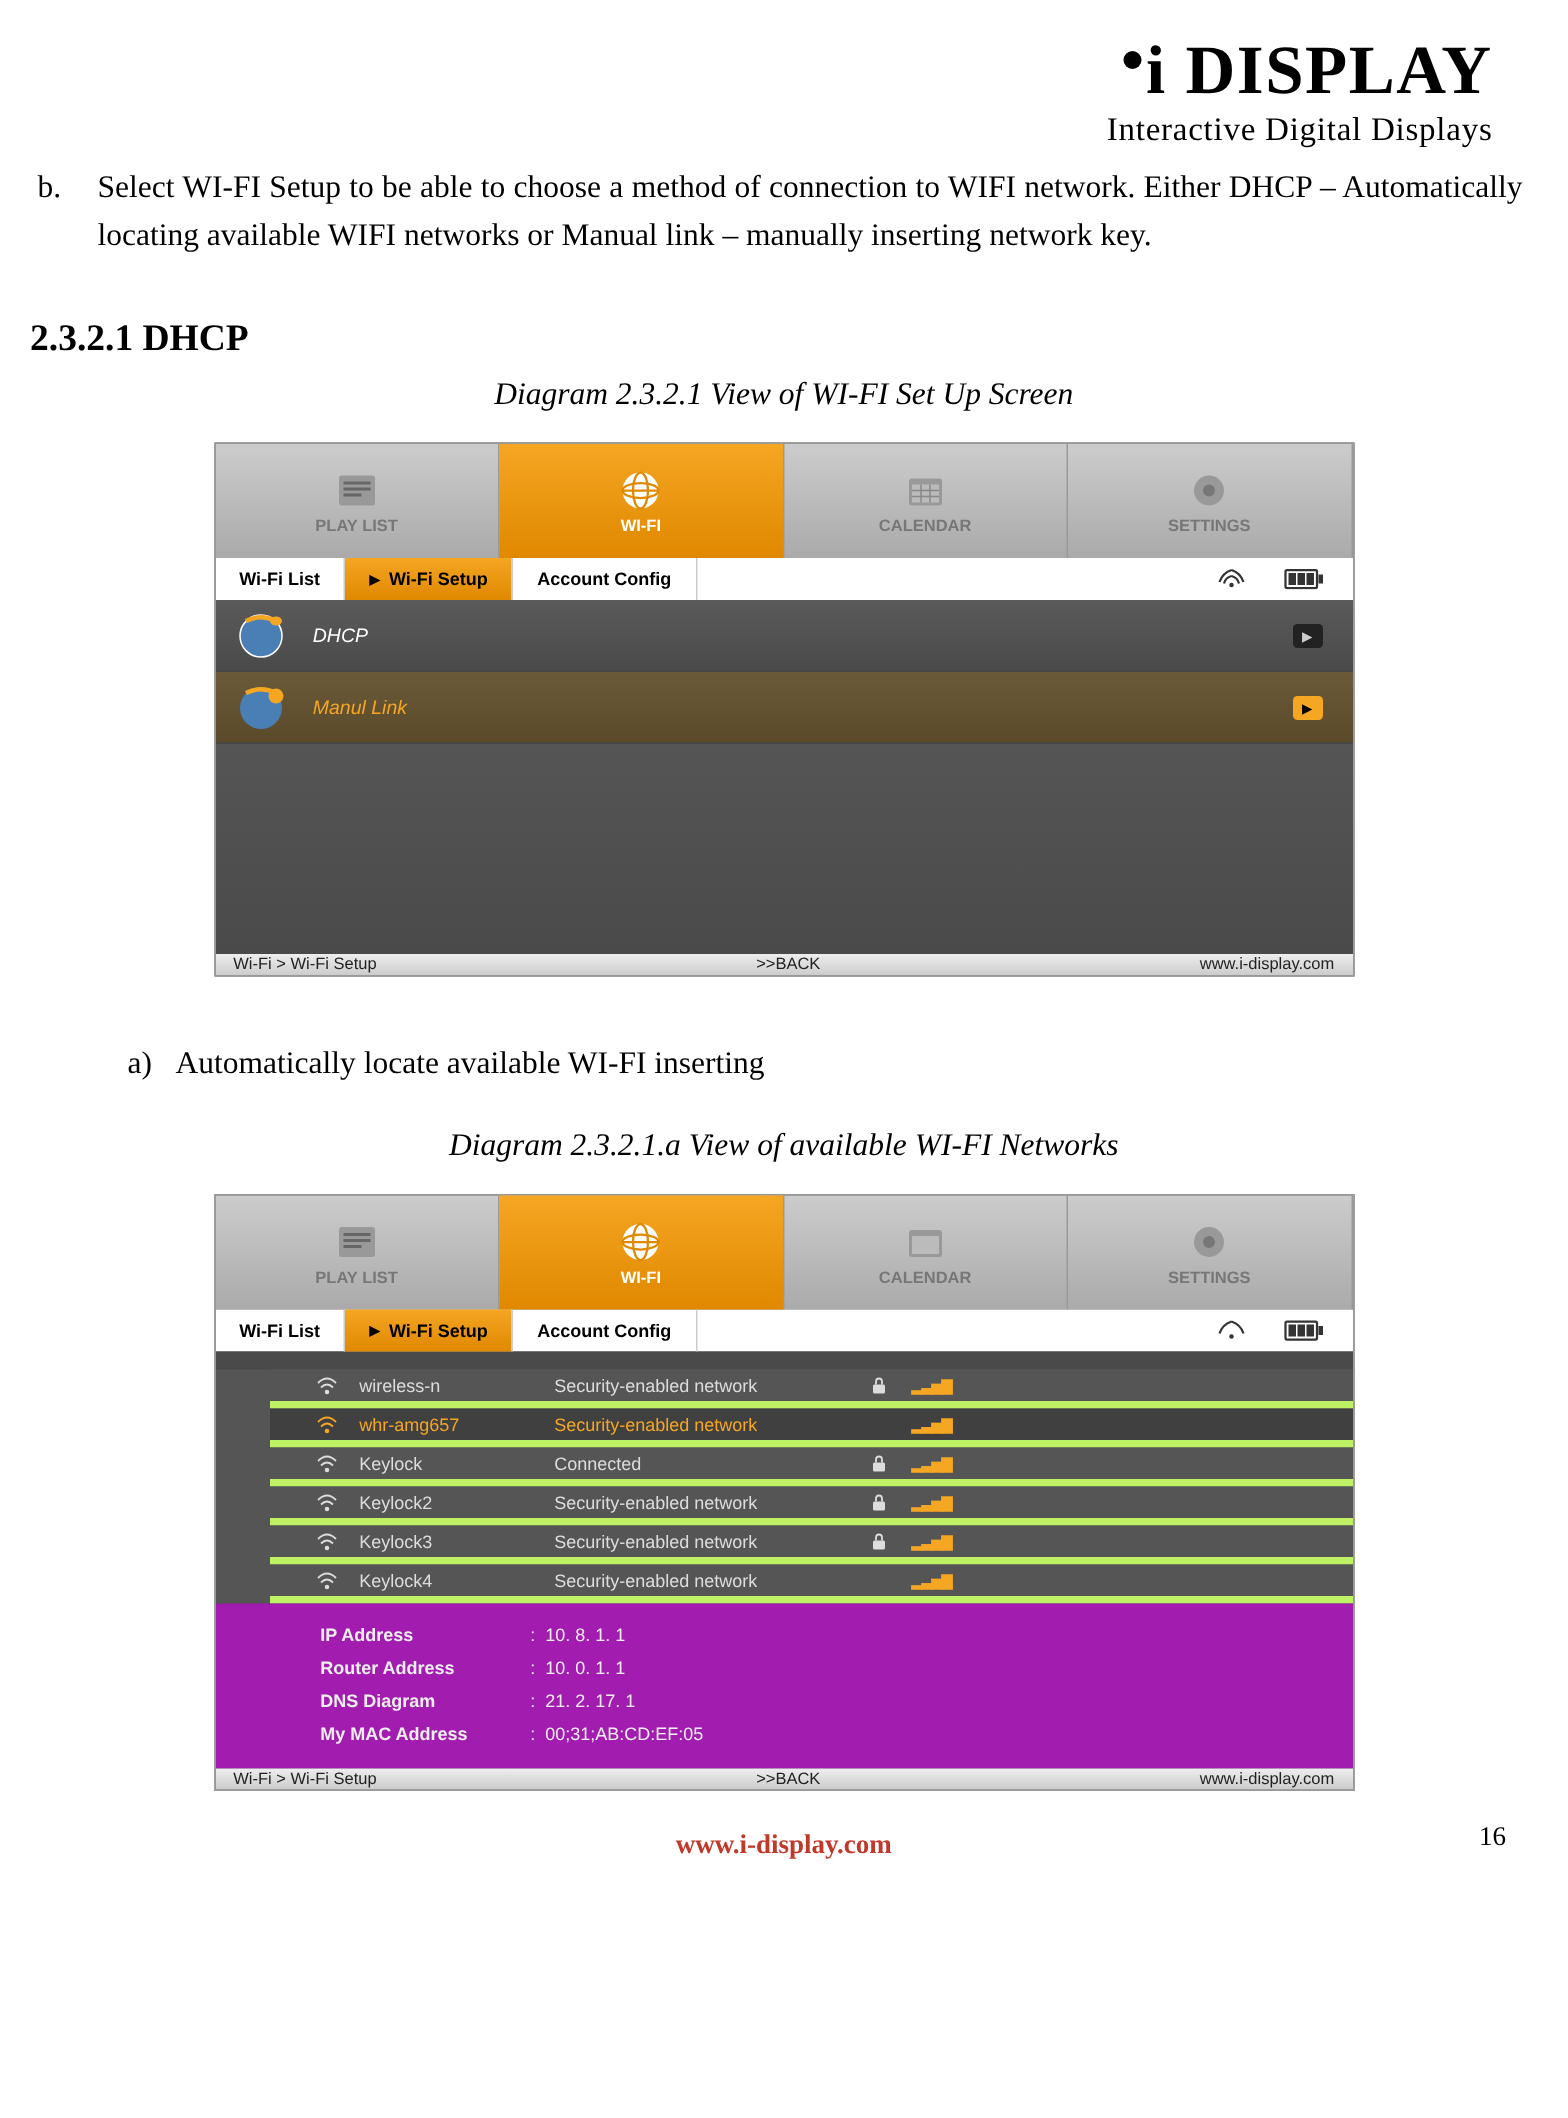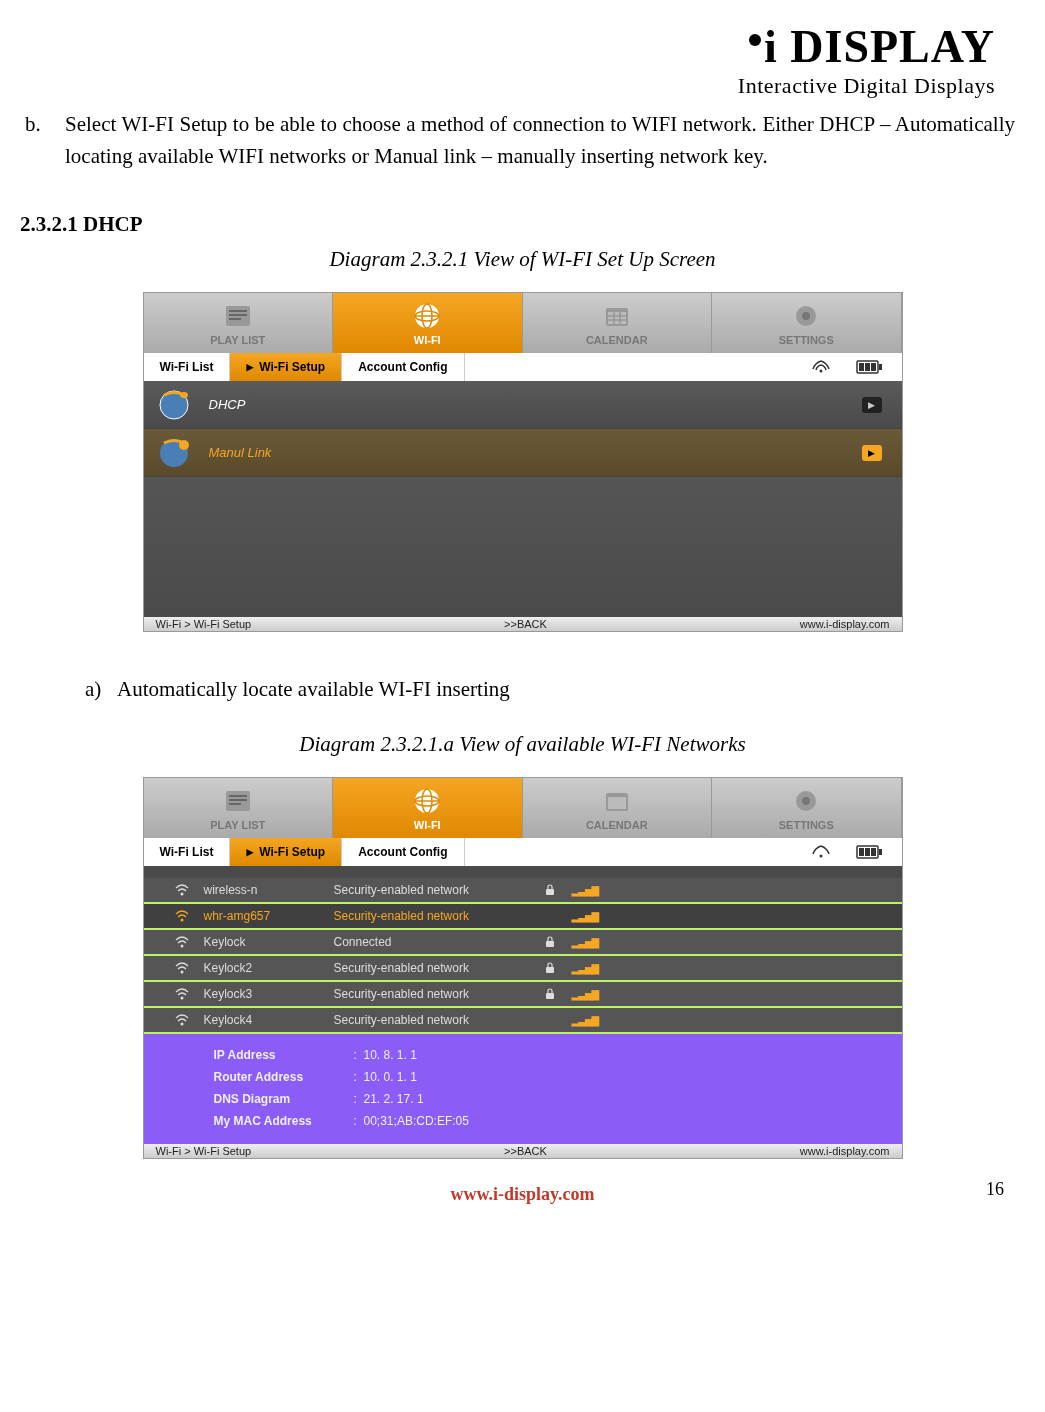--- a/index.html
+++ b/index.html
@@ -3,53 +3,53 @@
 <meta charset="utf-8">
 <style>
 * { margin:0; padding:0; box-sizing:border-box; }
 body { font-family:"Times New Roman",serif; background:#fff; color:#000; width:1045px; margin:0 auto; padding:0 20px; }
 .logo { text-align:right; padding:20px 30px 10px 0; }
 .logo-main { font-size:46px; font-weight:bold; letter-spacing:1px; }
 .logo-dot { display:inline-block; width:12px; height:12px; background:#000; border-radius:50%; vertical-align:super; margin-right:3px; }
 .logo-sub { font-size:22px; letter-spacing:0.5px; }
 .body-text { padding:0 10px 0 45px; font-size:21px; line-height:1.5; text-align:justify; }
 .list-marker { display:inline-block; width:40px; margin-left:-40px; }
-.section-heading { font-size:21px; font-weight:bold; padding:40px 0 5px 0; }
+.section-heading { font-size:25px; font-weight:bold; padding:40px 0 5px 0; }
 .diagram-caption { font-size:21px; font-style:italic; text-align:center; padding:5px 0 20px 0; }
 .screenshot { width:760px; margin:0 auto 20px auto; border:1px solid #999; background:#4a4a4a; font-family:Arial,sans-serif; font-size:12px; }
-.top-tabs { display:flex; background:linear-gradient(#ccc,#aaa); height:60px; }
+.top-tabs { display:flex; background:linear-gradient(#ccc,#aaa); height:76px; }
 .top-tab { flex:1; display:flex; flex-direction:column; align-items:center; justify-content:center; gap:2px; color:#777; font-size:11px; font-weight:bold; border-right:1px solid #999; }
 .top-tab.active { background:linear-gradient(#f5a623,#e08800); color:#fff; }
 .top-tab .ticon { width:32px; height:32px; display:flex; align-items:center; justify-content:center; }
 .sub-tabs { display:flex; background:#fff; height:28px; align-items:stretch; }
 .sub-tab { padding:0 16px; display:flex; align-items:center; font-weight:bold; font-size:12px; color:#000; border-right:1px solid #ccc; }
 .sub-tab.active { background:linear-gradient(#f5a623,#e08800); color:#000; }
 .sub-tab .tri { margin-right:6px; font-size:9px; }
 .status-area { margin-left:auto; display:flex; align-items:center; gap:25px; padding-right:20px; }
 .content-dark { background:#555; }
 .menu-row { display:flex; align-items:center; height:48px; padding:0 20px 0 10px; border-bottom:1px solid #444; background:linear-gradient(#5a5a5a,#4a4a4a); }
 .menu-row.sel .mlabel { color:#f5a623; }
 .menu-row.sel { background:linear-gradient(#6a5a3a,#5a4a2a); }
 .menu-row .micon { width:40px; height:40px; margin-right:15px; display:flex; align-items:center; justify-content:center; }
 .menu-row .mlabel { color:#fff; font-size:13px; flex:1;font-style:italic; }
 .menu-row .arrow { width:20px; height:16px; background:#222; border-radius:3px; display:flex; align-items:center; justify-content:center; color:#ccc; font-size:9px; }
 .menu-row.sel .arrow { background:#f5a623; color:#000; }
 .spacer { height:140px; background:linear-gradient(#555,#4a4a4a); }
 .spacer-sm { height:12px; background:#4a4a4a; }
 .footer-bar { display:flex; background:linear-gradient(#eee,#ccc); height:14px; align-items:center; padding:0 12px; color:#222; font-size:11px; }
 .footer-bar .mid { flex:1; text-align:center; }
-.net-row { display:flex; align-items:center; height:26px; padding:0 15px 0 30px; color:#ddd; background:#555; border-bottom:2px solid #bef264; gap:10px; }
+.net-row { display:flex; align-items:center; height:26px; padding:0 15px 0 30px; color:#ddd; background:#555; border-bottom:5px solid #bef264; gap:10px;margin-left:36px; }
 .net-row.sel { color:#f5a623; background:#404040; }
 .net-row .sig { width:20px; text-align:center; }
 .net-row .ssid { width:120px; }
 .net-row .sec { width:200px; }
 .net-row .lock { width:18px; font-size:11px; }
 .net-row .bars { width:30px; font-size:10px; letter-spacing:-1px; }
 .net-row .bars span { color:#f5a623; }
-.info-block { background:#8b5cf6; padding:10px 50px 12px 70px; color:#eee; }
+.info-block { background:#a21caf; padding:10px 50px 12px 70px; color:#eee; }
 .info-row { display:flex; height:22px; align-items:center; font-size:12px; }
 .info-row .ilbl { width:140px; font-weight:bold; }
 .info-row .ival { }
 .sub-list { padding:25px 10px 0 65px; font-size:21px; }
 .page-num { position:absolute; right:21px; font-size:18px; }
 .footer-link { text-align:center; font-size:18px; font-weight:bold; padding:5px 0 15px 0; }
 .footer-link a { color:#c0392b; text-decoration:none; }
 .pg-wrap { position:relative; padding-bottom:10px; }
 svg { display:block; }
 </style>

